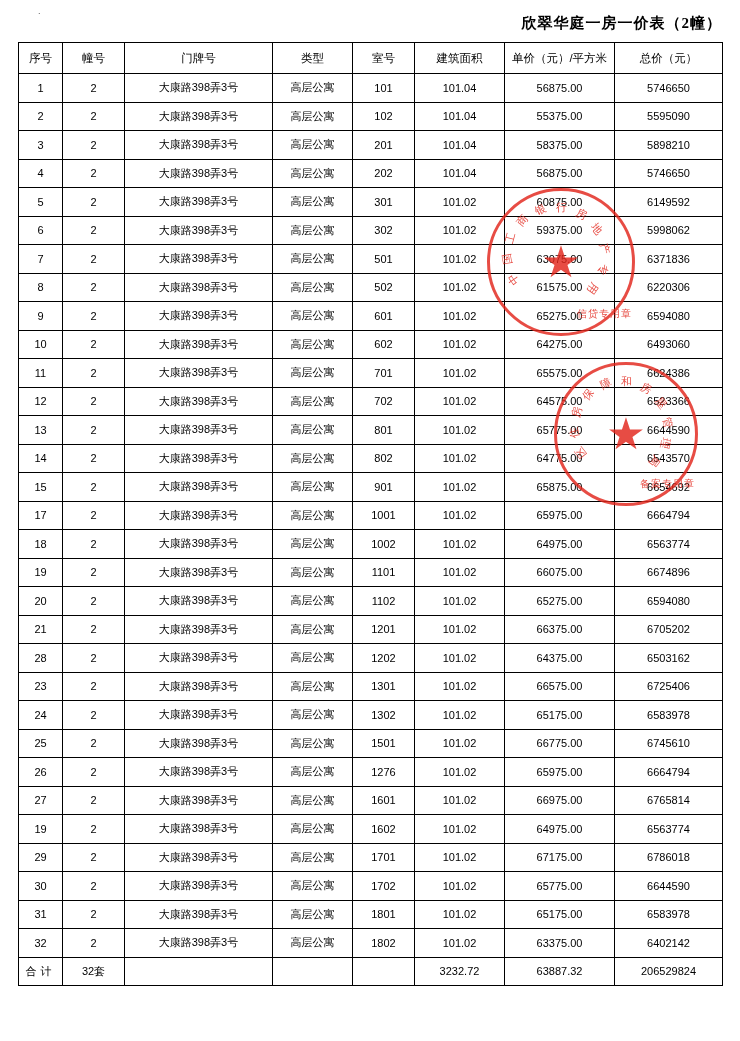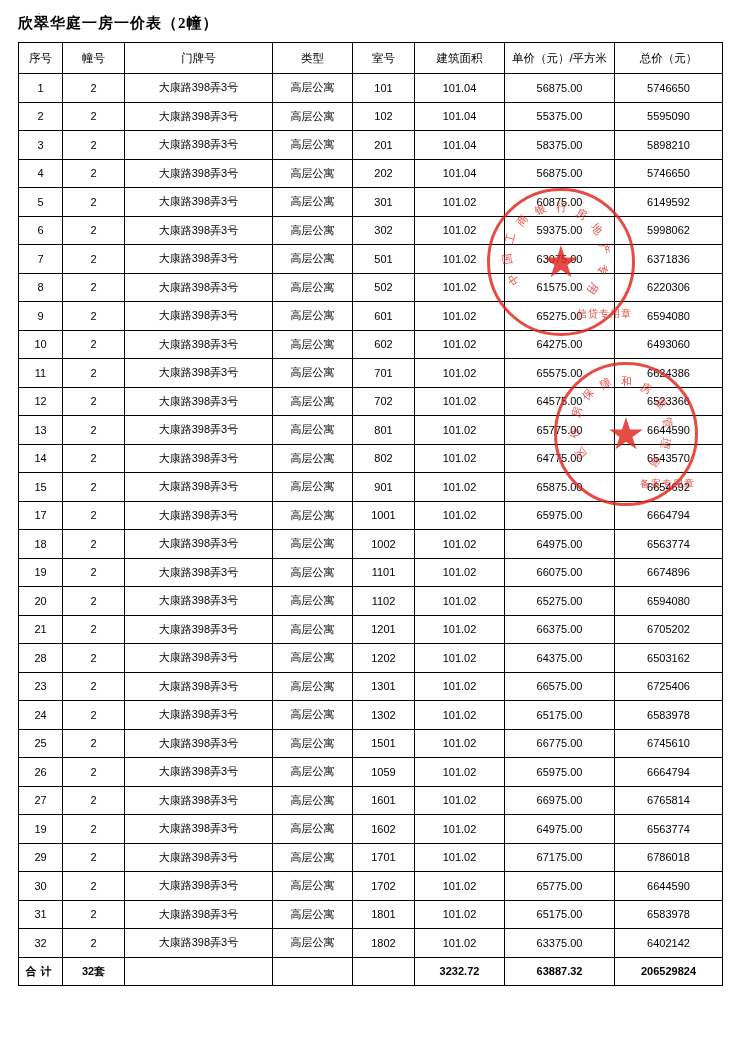--- a/index.html
+++ b/index.html
@@ -16,21 +16,21 @@
     overflow: hidden;
   }
   .page {
     position: relative;
     width: 740px;
     height: 1041px;
     box-sizing: border-box;
     padding: 10px 18px 0 18px;
   }
   .doc-title {
-    text-align: left;
+    text-align: right;
     font-size: 15px;
     font-weight: bold;
     letter-spacing: 1px;
     margin: 4px 0 9px 0;
     font-family: "Liberation Serif", serif;
   }
   table.price-table {
     border-collapse: collapse;
     width: 704px;
     table-layout: fixed;
@@ -55,21 +55,21 @@
   .c-bld { width: 62px; }
   .c-addr { width: 148px; }
   .c-type { width: 80px; }
   .c-room { width: 62px; }
   .c-area { width: 90px; }
   .c-unit { width: 110px; }
   .c-total { width: 108px; }
 
   .num-cell { font-family: "Liberation Serif", serif; font-size: 11.5px; }
   .cn-cell { font-size: 11.5px; }
-  .total-row td { font-weight: bold; height: 28px; }
+  .total-row td { font-weight: normal; height: 28px; }
   .total-label { letter-spacing: 4px; }
 
   
   .stamp {
     position: absolute;
     border-radius: 50%;
     border: 2.5px solid #e2261c;
     color: #e2261c;
     opacity: 0.82;
     pointer-events: none;
@@ -392,21 +392,21 @@
           <td class="num-cell">1501</td>
           <td class="num-cell">101.02</td>
           <td class="num-cell">66775.00</td>
           <td class="num-cell">6745610</td>
         </tr>
         <tr>
           <td class="num-cell">26</td>
           <td class="num-cell">2</td>
           <td class="cn-cell">大康路398弄3号</td>
           <td class="cn-cell">高层公寓</td>
-          <td class="num-cell">1059</td>
+          <td class="num-cell">1276</td>
           <td class="num-cell">101.02</td>
           <td class="num-cell">65975.00</td>
           <td class="num-cell">6664794</td>
         </tr>
         <tr>
           <td class="num-cell">27</td>
           <td class="num-cell">2</td>
           <td class="cn-cell">大康路398弄3号</td>
           <td class="cn-cell">高层公寓</td>
           <td class="num-cell">1601</td>

